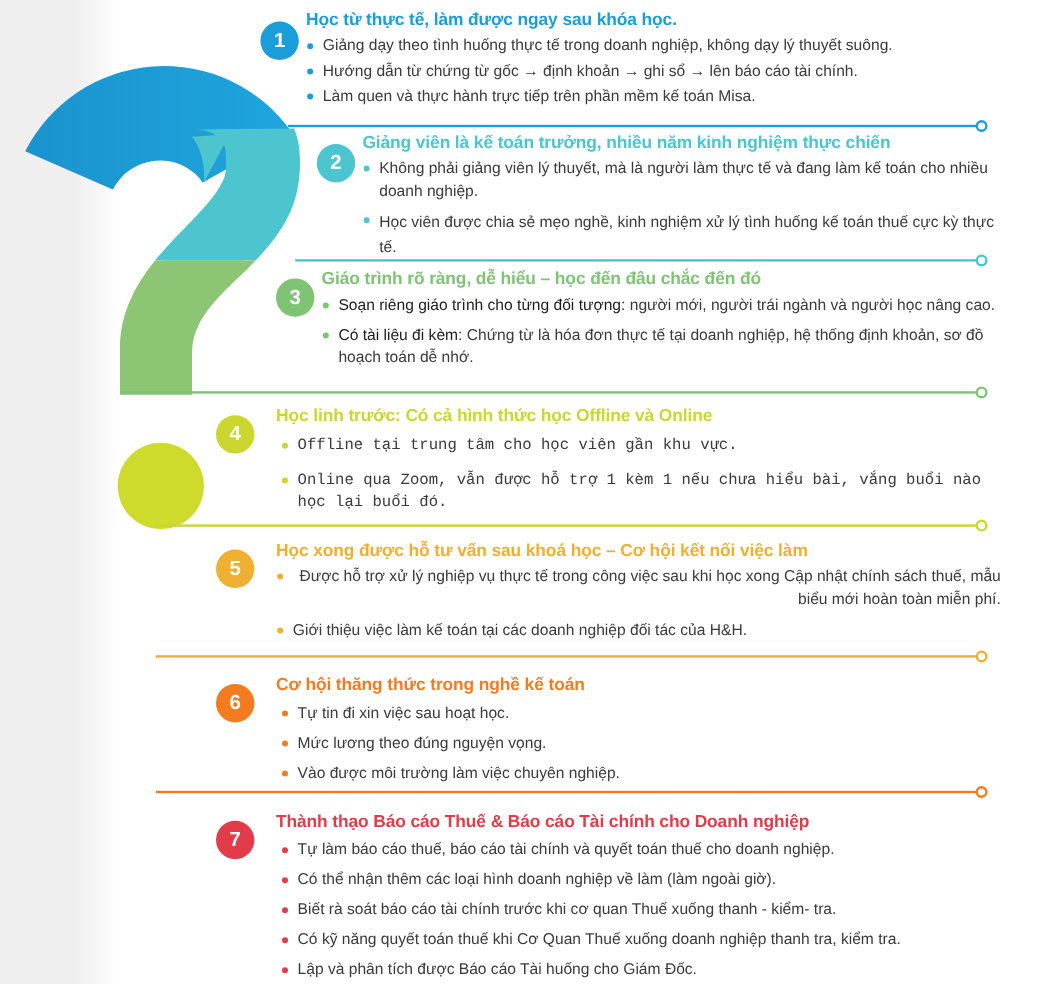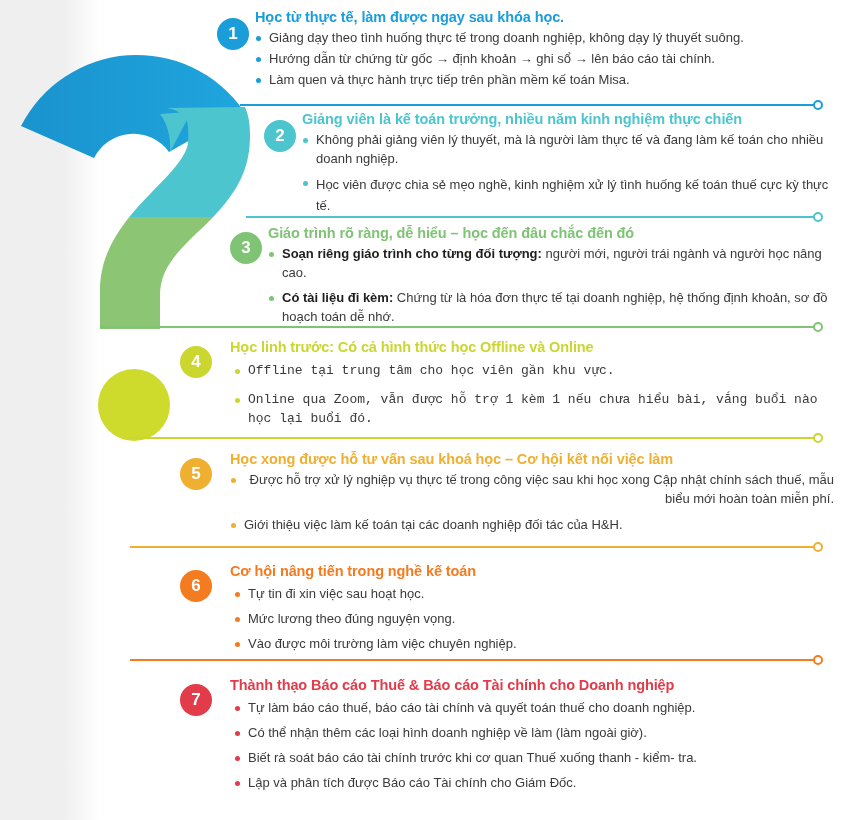--- a/index.html
+++ b/index.html
@@ -85,21 +85,21 @@
   .bullets li .dot {
     position: absolute;
     left: 1px;
     top: 7px;
     width: 5px;
     height: 5px;
     border-radius: 50%;
   }
 
   .bullets li b {
-    font-weight: bold;
+    font-weight: normal;
     color: #1d1d1b;
   }
 
   
   .rule {
     position: absolute;
     height: 2px;
     z-index: 2;
   }
   .rule .ring {
@@ -239,35 +239,36 @@
       <li style="margin-bottom:7px;text-align:right;"><span class="dot" style="background:#efb031;"></span><span>Được hỗ trợ xử lý nghiệp vụ thực tế trong công việc sau khi học xong Cập nhật chính sách thuế, mẫu biểu mới hoàn toàn miễn phí.</span></li>
       <li><span class="dot" style="background:#efb031;"></span><span>Giới thiệu việc làm kế toán tại các doanh nghiệp đối tác của H&amp;H.</span></li>
     </ul>
   </div>
   <div class="rule" style="left:130px; top:546px; width:688px; background:#efb031; color:#efb031;">
       <span class="ring"></span>
     </div>
 
   <div class="section" style="left:184px; top:562px; width:650px;">
     <div class="num-badge" style="left:-4px; top:8px; background:#f47b20;">6</div>
-    <div class="sec-title" style="color:#f47b20; margin-left:46px;">Cơ hội nâng tiến trong nghề kế toán</div>
+    <div class="sec-title" style="color:#f47b20; margin-left:46px;">Cơ hội thăng thức trong nghề kế toán</div>
     <ul class="bullets" style="margin-left:50px; margin-top:5px;">
       <li style="margin-bottom:6px;"><span class="dot" style="background:#f47b20;"></span><span>Tự tin đi xin việc sau hoạt học.</span></li>
       <li style="margin-bottom:6px;"><span class="dot" style="background:#f47b20;"></span><span>Mức lương theo đúng nguyện vọng.</span></li>
       <li><span class="dot" style="background:#f47b20;"></span><span>Vào được môi trường làm việc chuyên nghiệp.</span></li>
     </ul>
   </div>
   <div class="rule" style="left:130px; top:659px; width:688px; background:#f47b20; color:#f47b20;">
       <span class="ring"></span>
     </div>
 
   <div class="section" style="left:184px; top:676px; width:660px;">
     <div class="num-badge" style="left:-4px; top:8px; background:#e23b4a;">7</div>
     <div class="sec-title" style="color:#e23b4a; margin-left:46px;">Thành thạo Báo cáo Thuế &amp; Báo cáo Tài chính cho Doanh nghiệp</div>
     <ul class="bullets" style="margin-left:50px; margin-top:5px;">
       <li style="margin-bottom:6px;"><span class="dot" style="background:#e23b4a;"></span><span>Tự làm báo cáo thuế, báo cáo tài chính và quyết toán thuế cho doanh nghiệp.</span></li>
       <li style="margin-bottom:6px;"><span class="dot" style="background:#e23b4a;"></span><span>Có thể nhận thêm các loại hình doanh nghiệp về làm (làm ngoài giờ).</span></li>
       <li style="margin-bottom:6px;"><span class="dot" style="background:#e23b4a;"></span><span>Biết rà soát báo cáo tài chính trước khi cơ quan Thuế xuống thanh - kiểm- tra.</span></li>
-      <li><span class="dot" style="background:#e23b4a;"></span><span>Lập và phân tích được Báo cáo Tài chính cho Giám Đốc.</span></li>
+      <li style="margin-bottom:6px;"><span class="dot" style="background:#e23b4a;"></span><span>Có kỹ năng quyết toán thuế khi Cơ Quan Thuế xuống doanh nghiệp thanh tra, kiểm tra.</span></li>
+      <li><span class="dot" style="background:#e23b4a;"></span><span>Lập và phân tích được Báo cáo Tài huống cho Giám Đốc.</span></li>
     </ul>
   </div>
 
 </div>
 
 </body></html>

